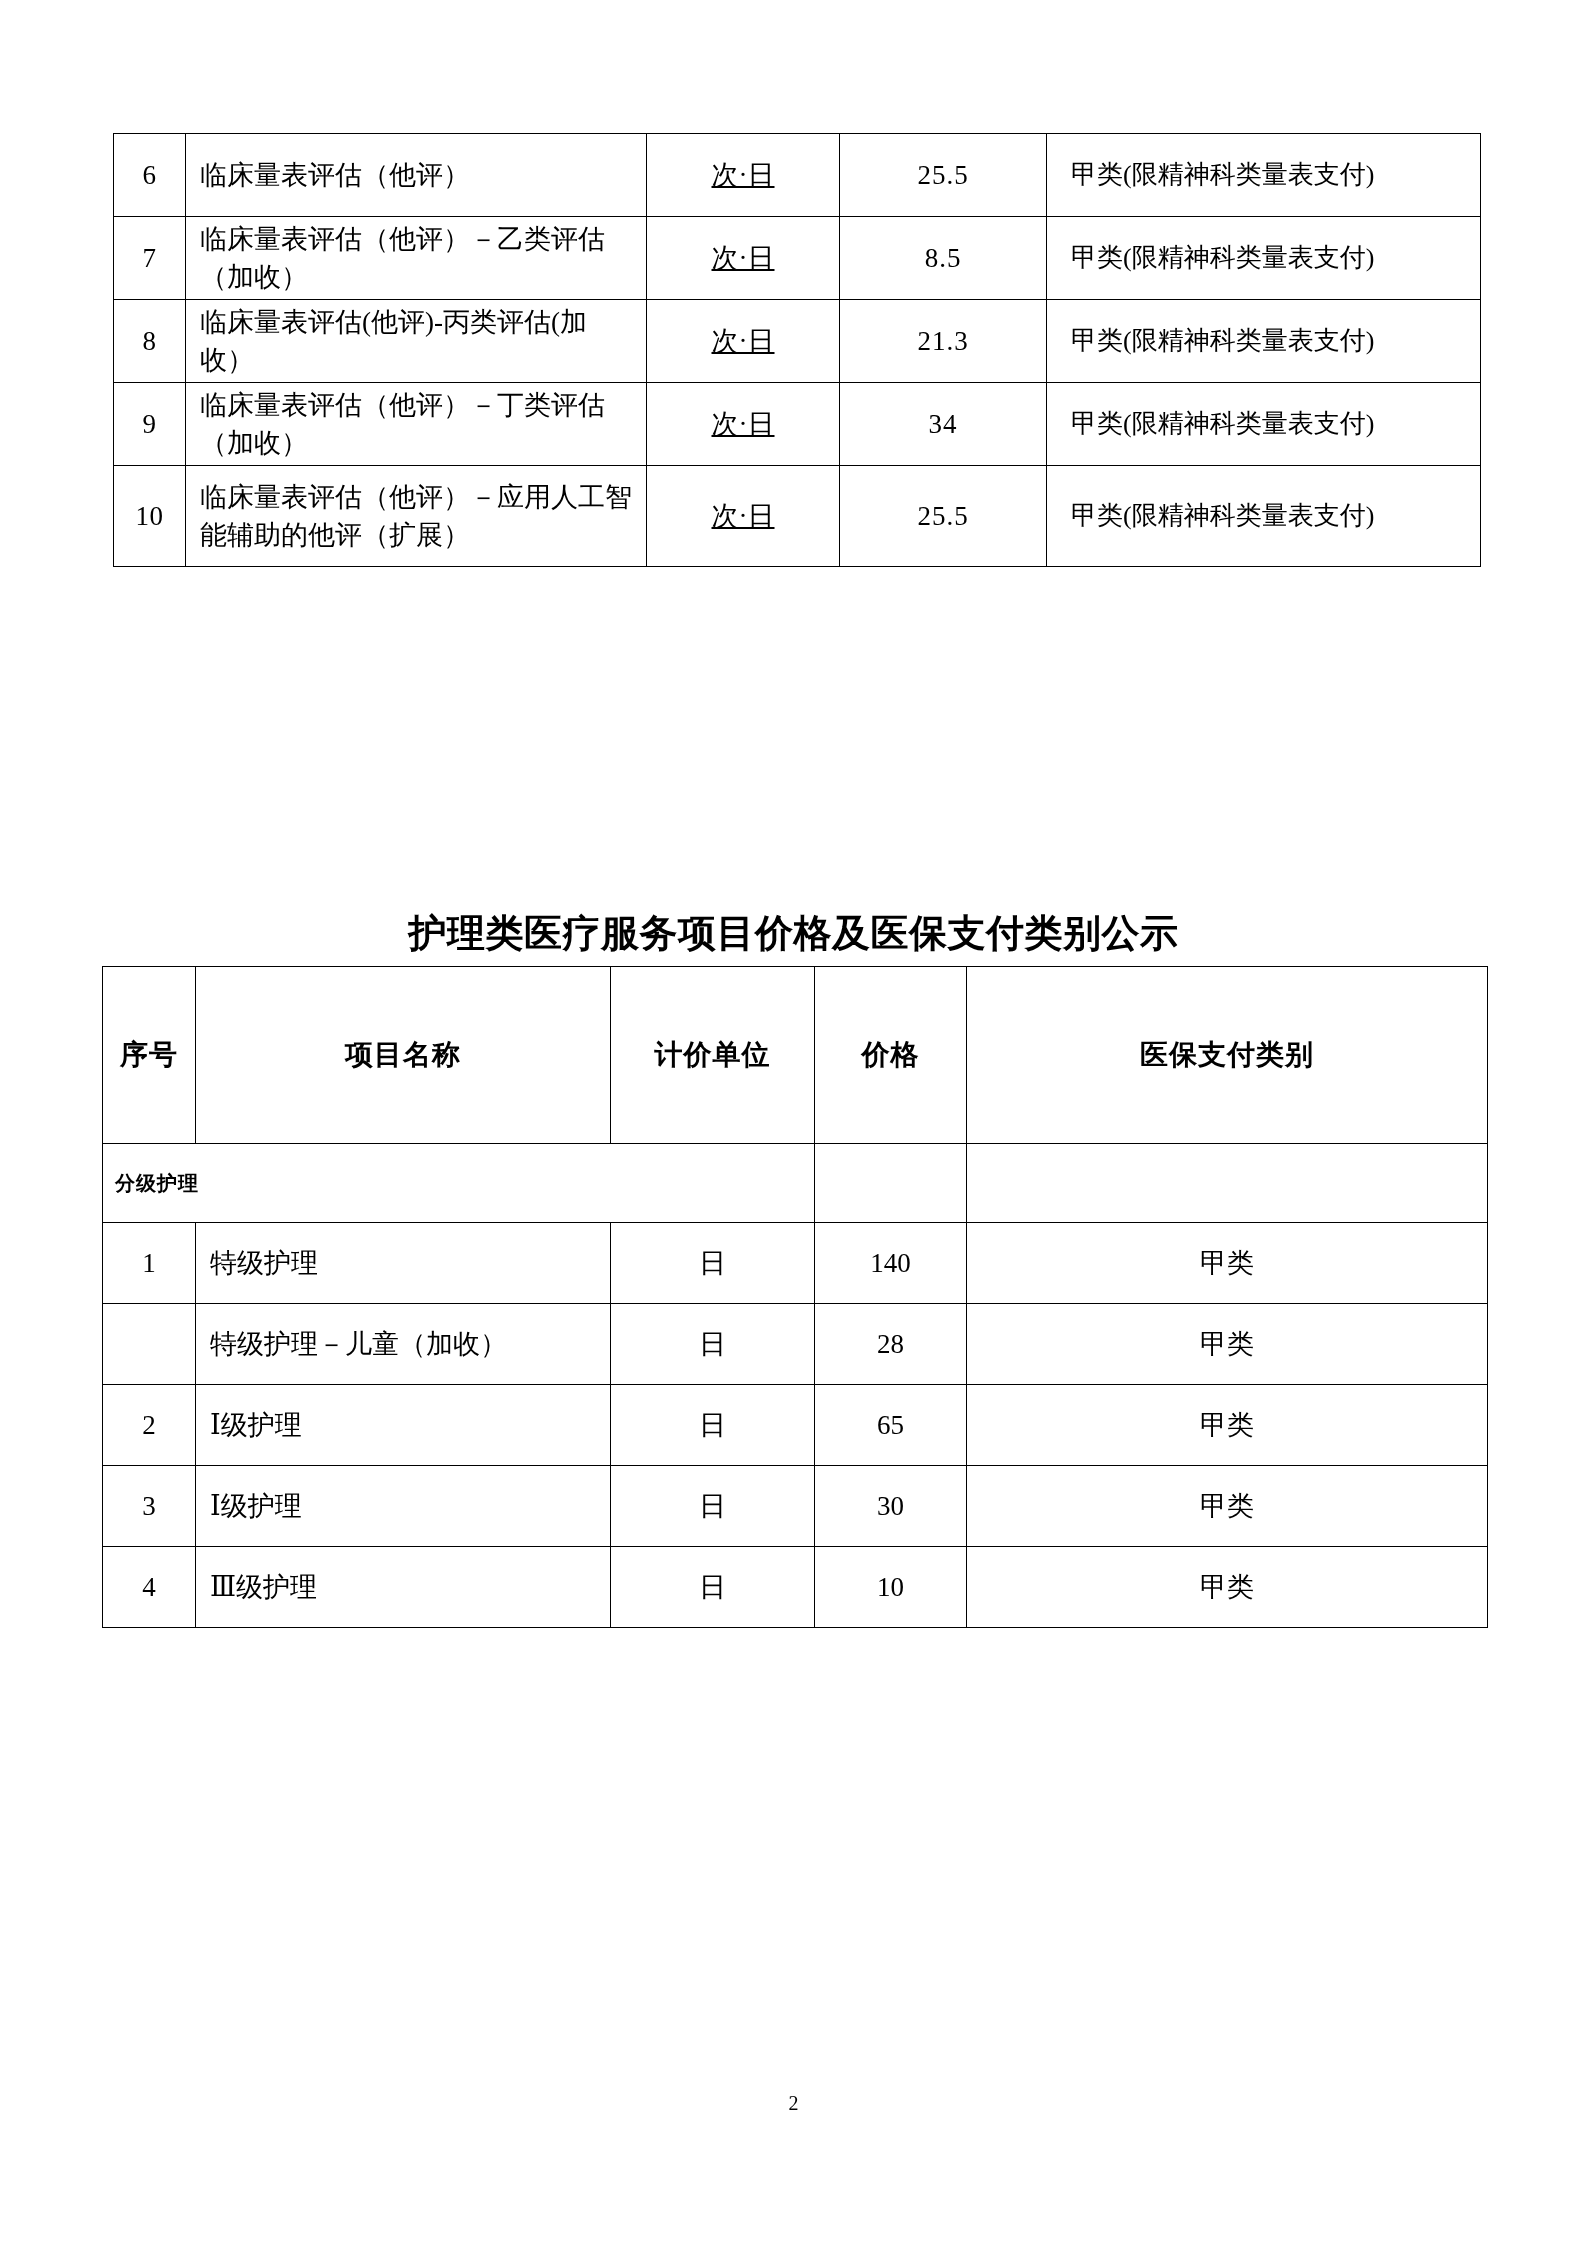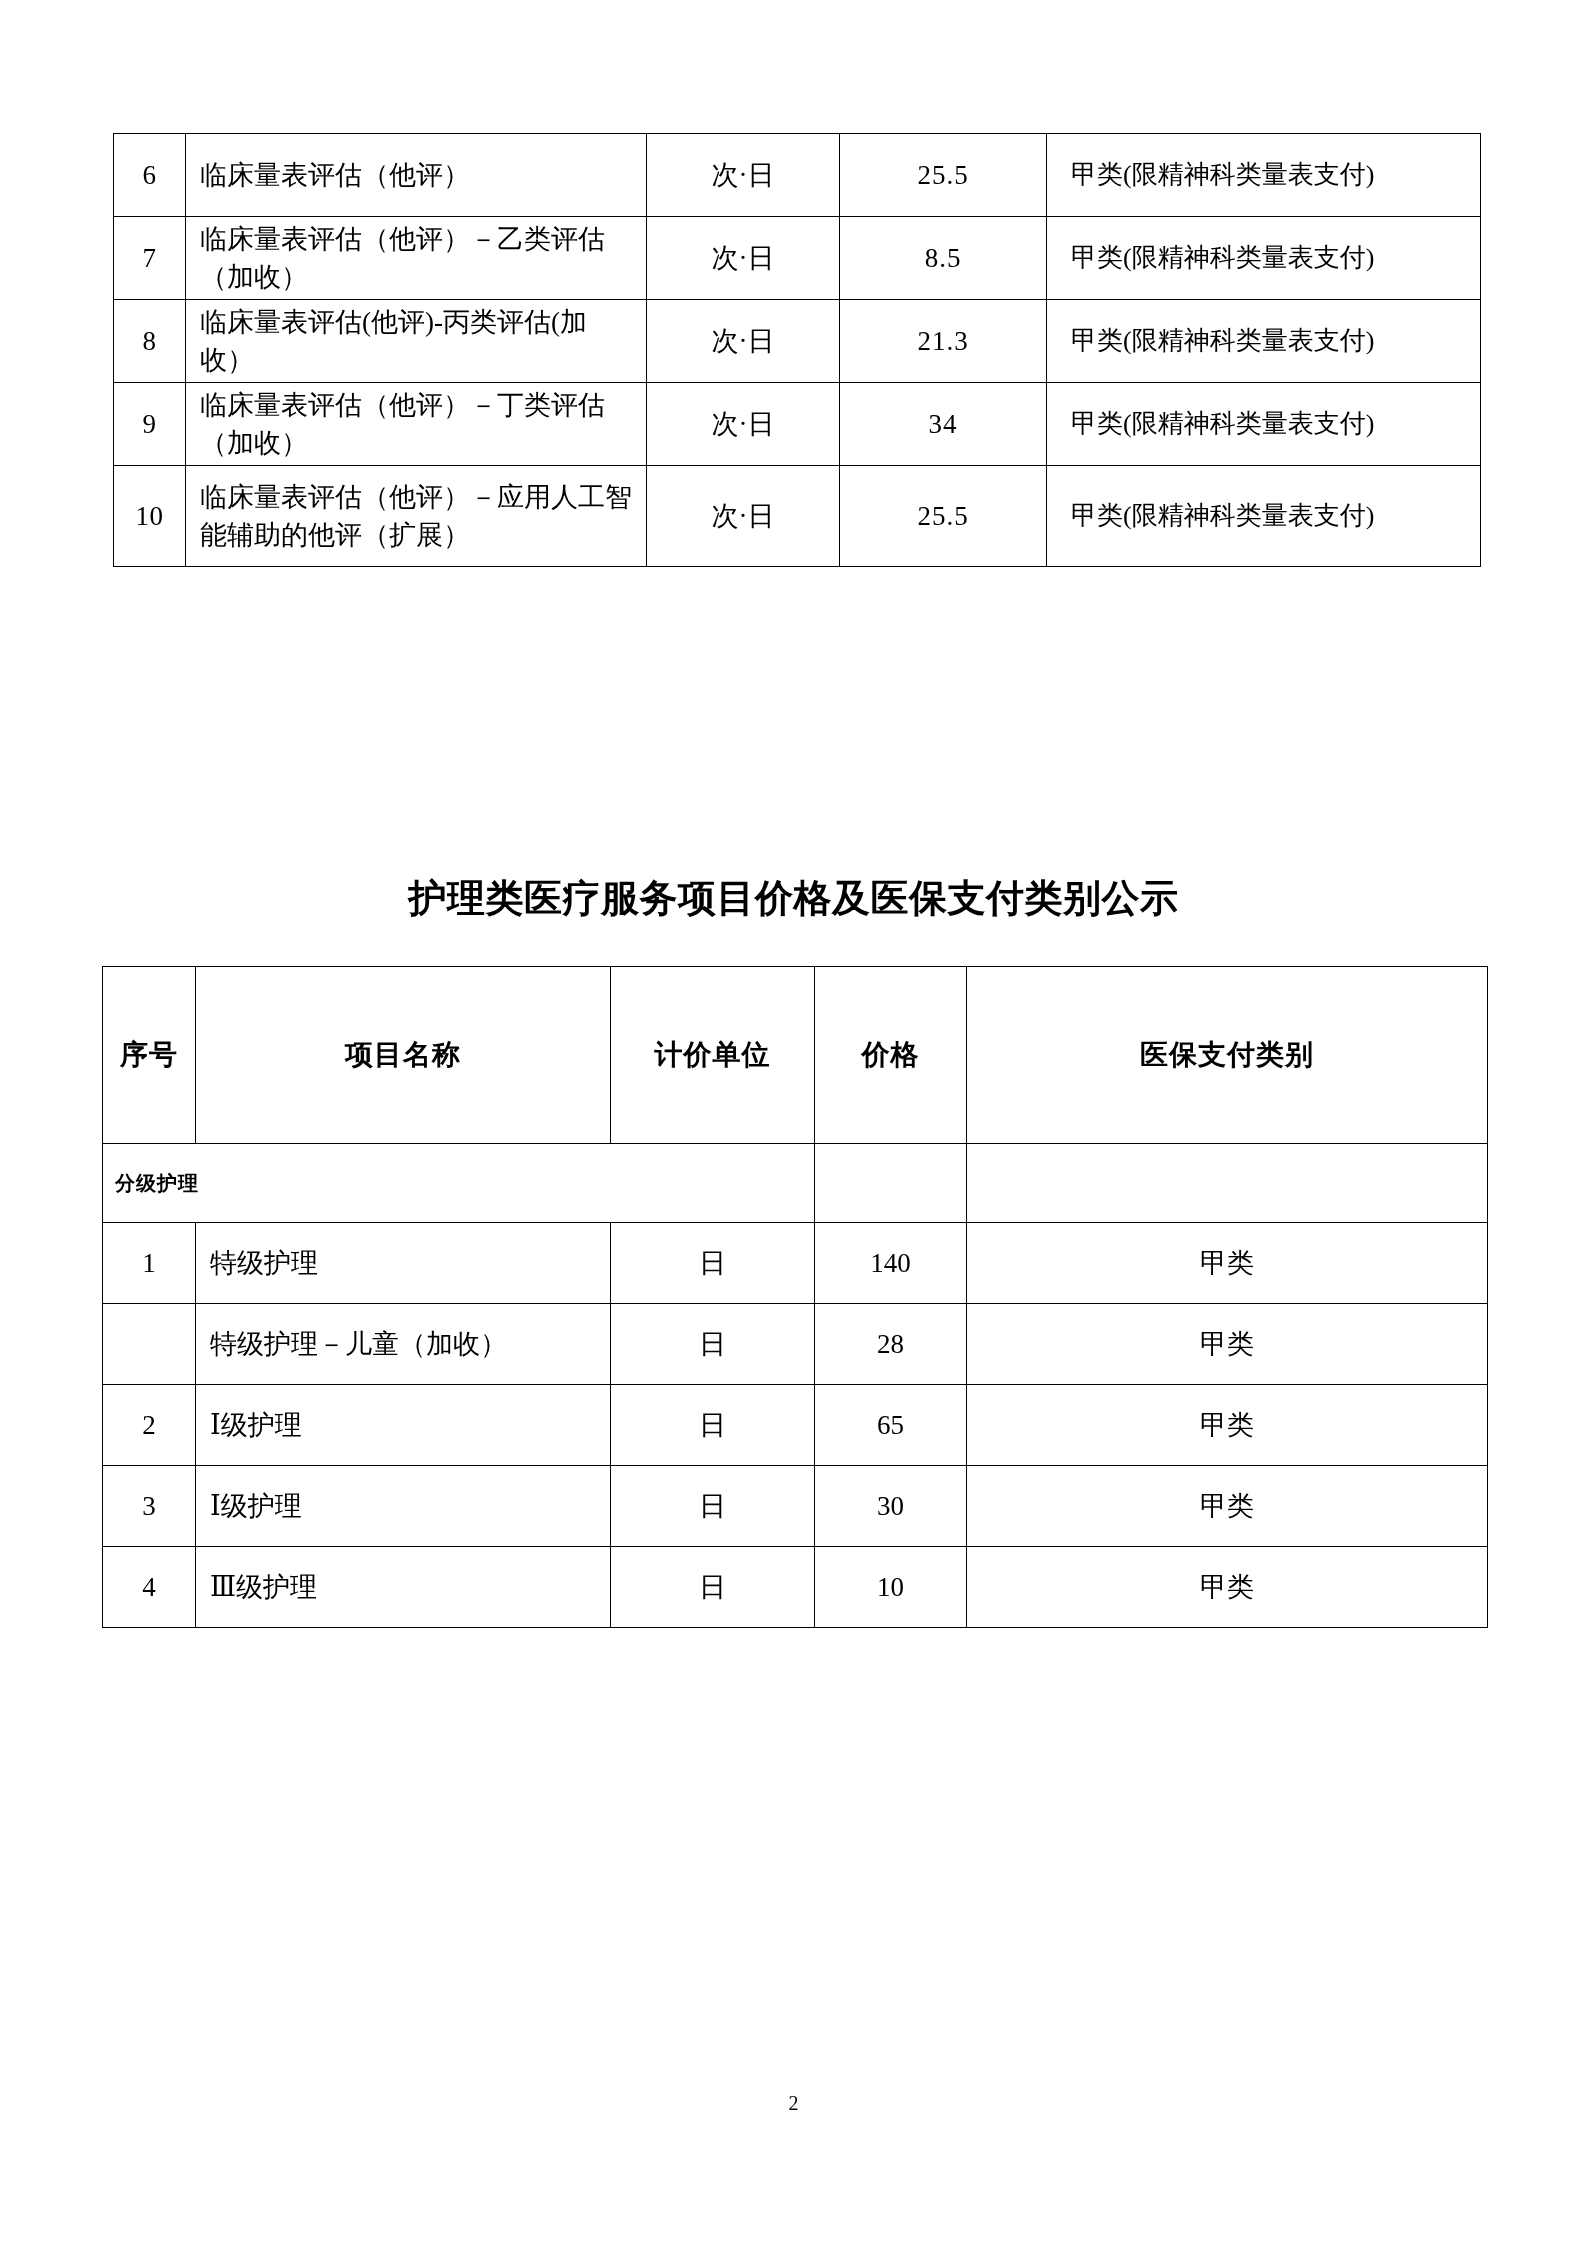--- a/index.html
+++ b/index.html
@@ -54,39 +54,40 @@
   }
   #table-psych td.cell-name {
     text-align: left;
     font-size: 27px;
     padding: 2px 6px 2px 14px;
     line-height: 1.42;
   }
   #table-psych td.cell-unit {
     text-align: center;
     font-size: 27px;
+    text-decoration: underline;
   }
   #table-psych td.cell-price {
     text-align: center;
     font-size: 27px;
     letter-spacing: 1px;
   }
   #table-psych td.cell-cat {
     text-align: left;
     font-size: 26px;
     padding: 2px 8px 2px 24px;
     line-height: 1.42;
   }
   #table-psych tr.tall td { height: 96px; }
 
   
   #section-heading {
     position: absolute;
     left: 0;
-    top: 873px;
+    top: 908px;
     width: 1587px;
     text-align: center;
     font-family: Liberation Mono, monospace;
     font-weight: bold;
     font-size: 38px;
     letter-spacing: 0.5px;
     color: #000000;
   }
 
   

